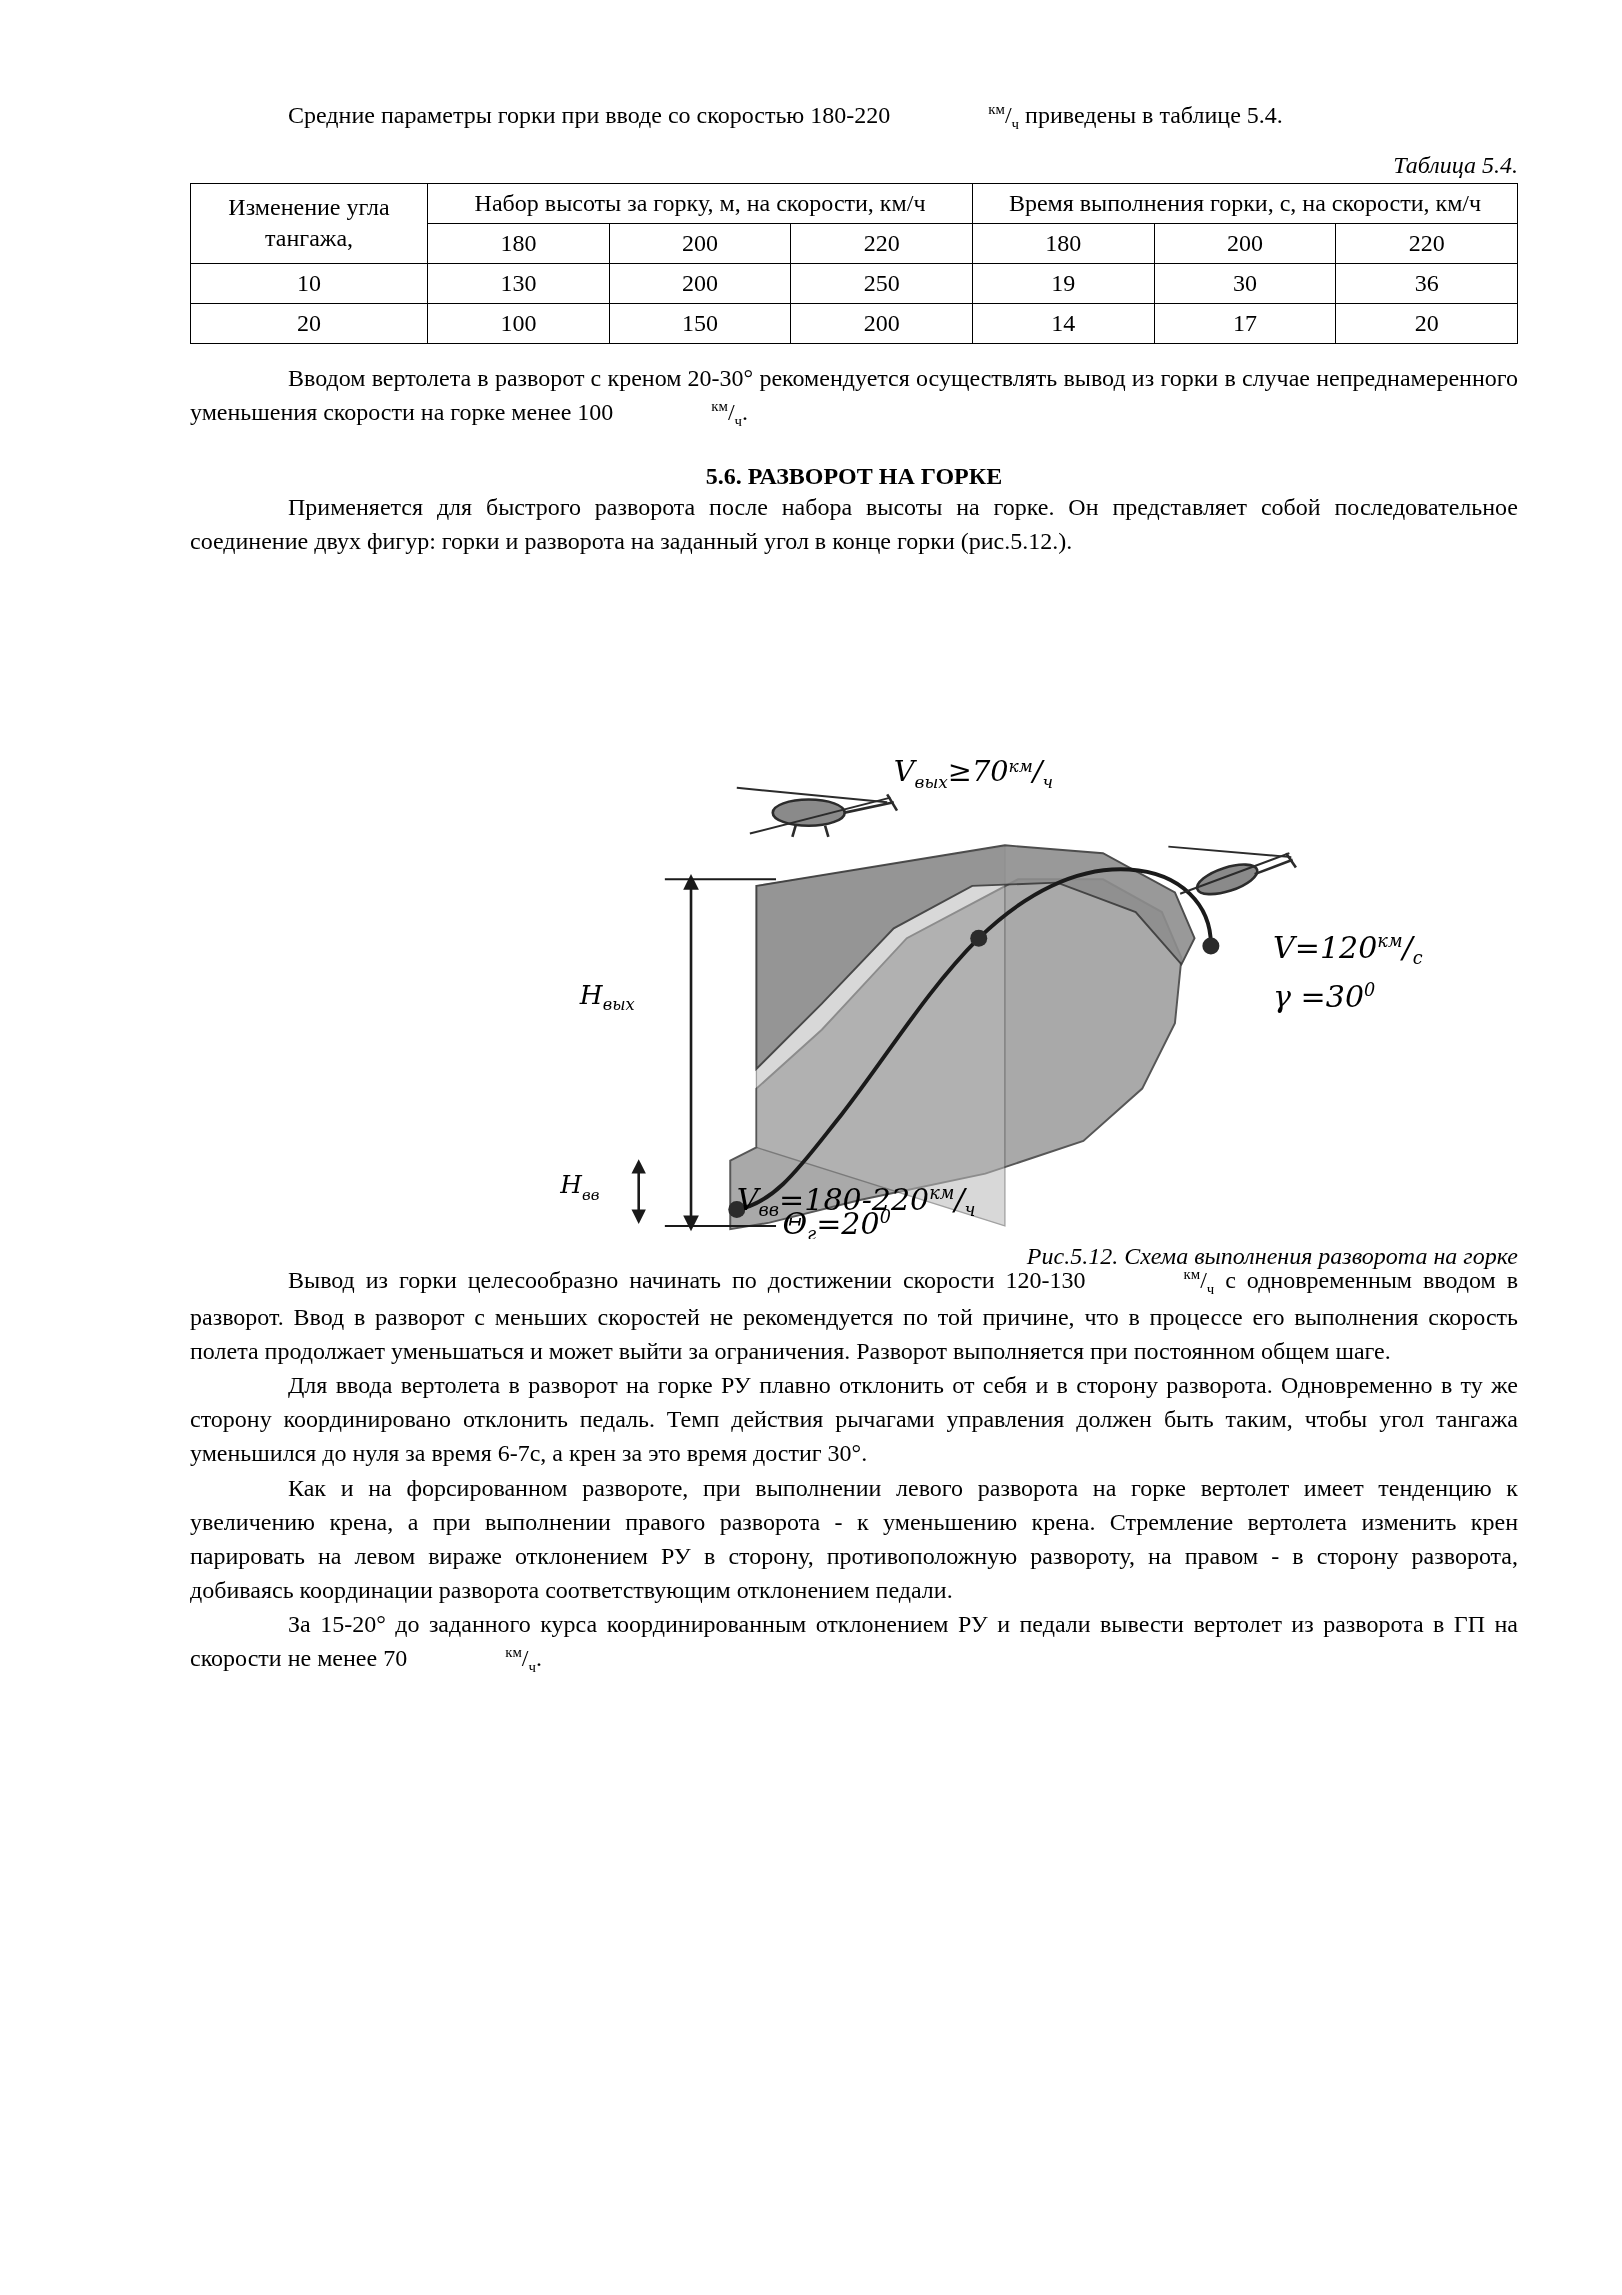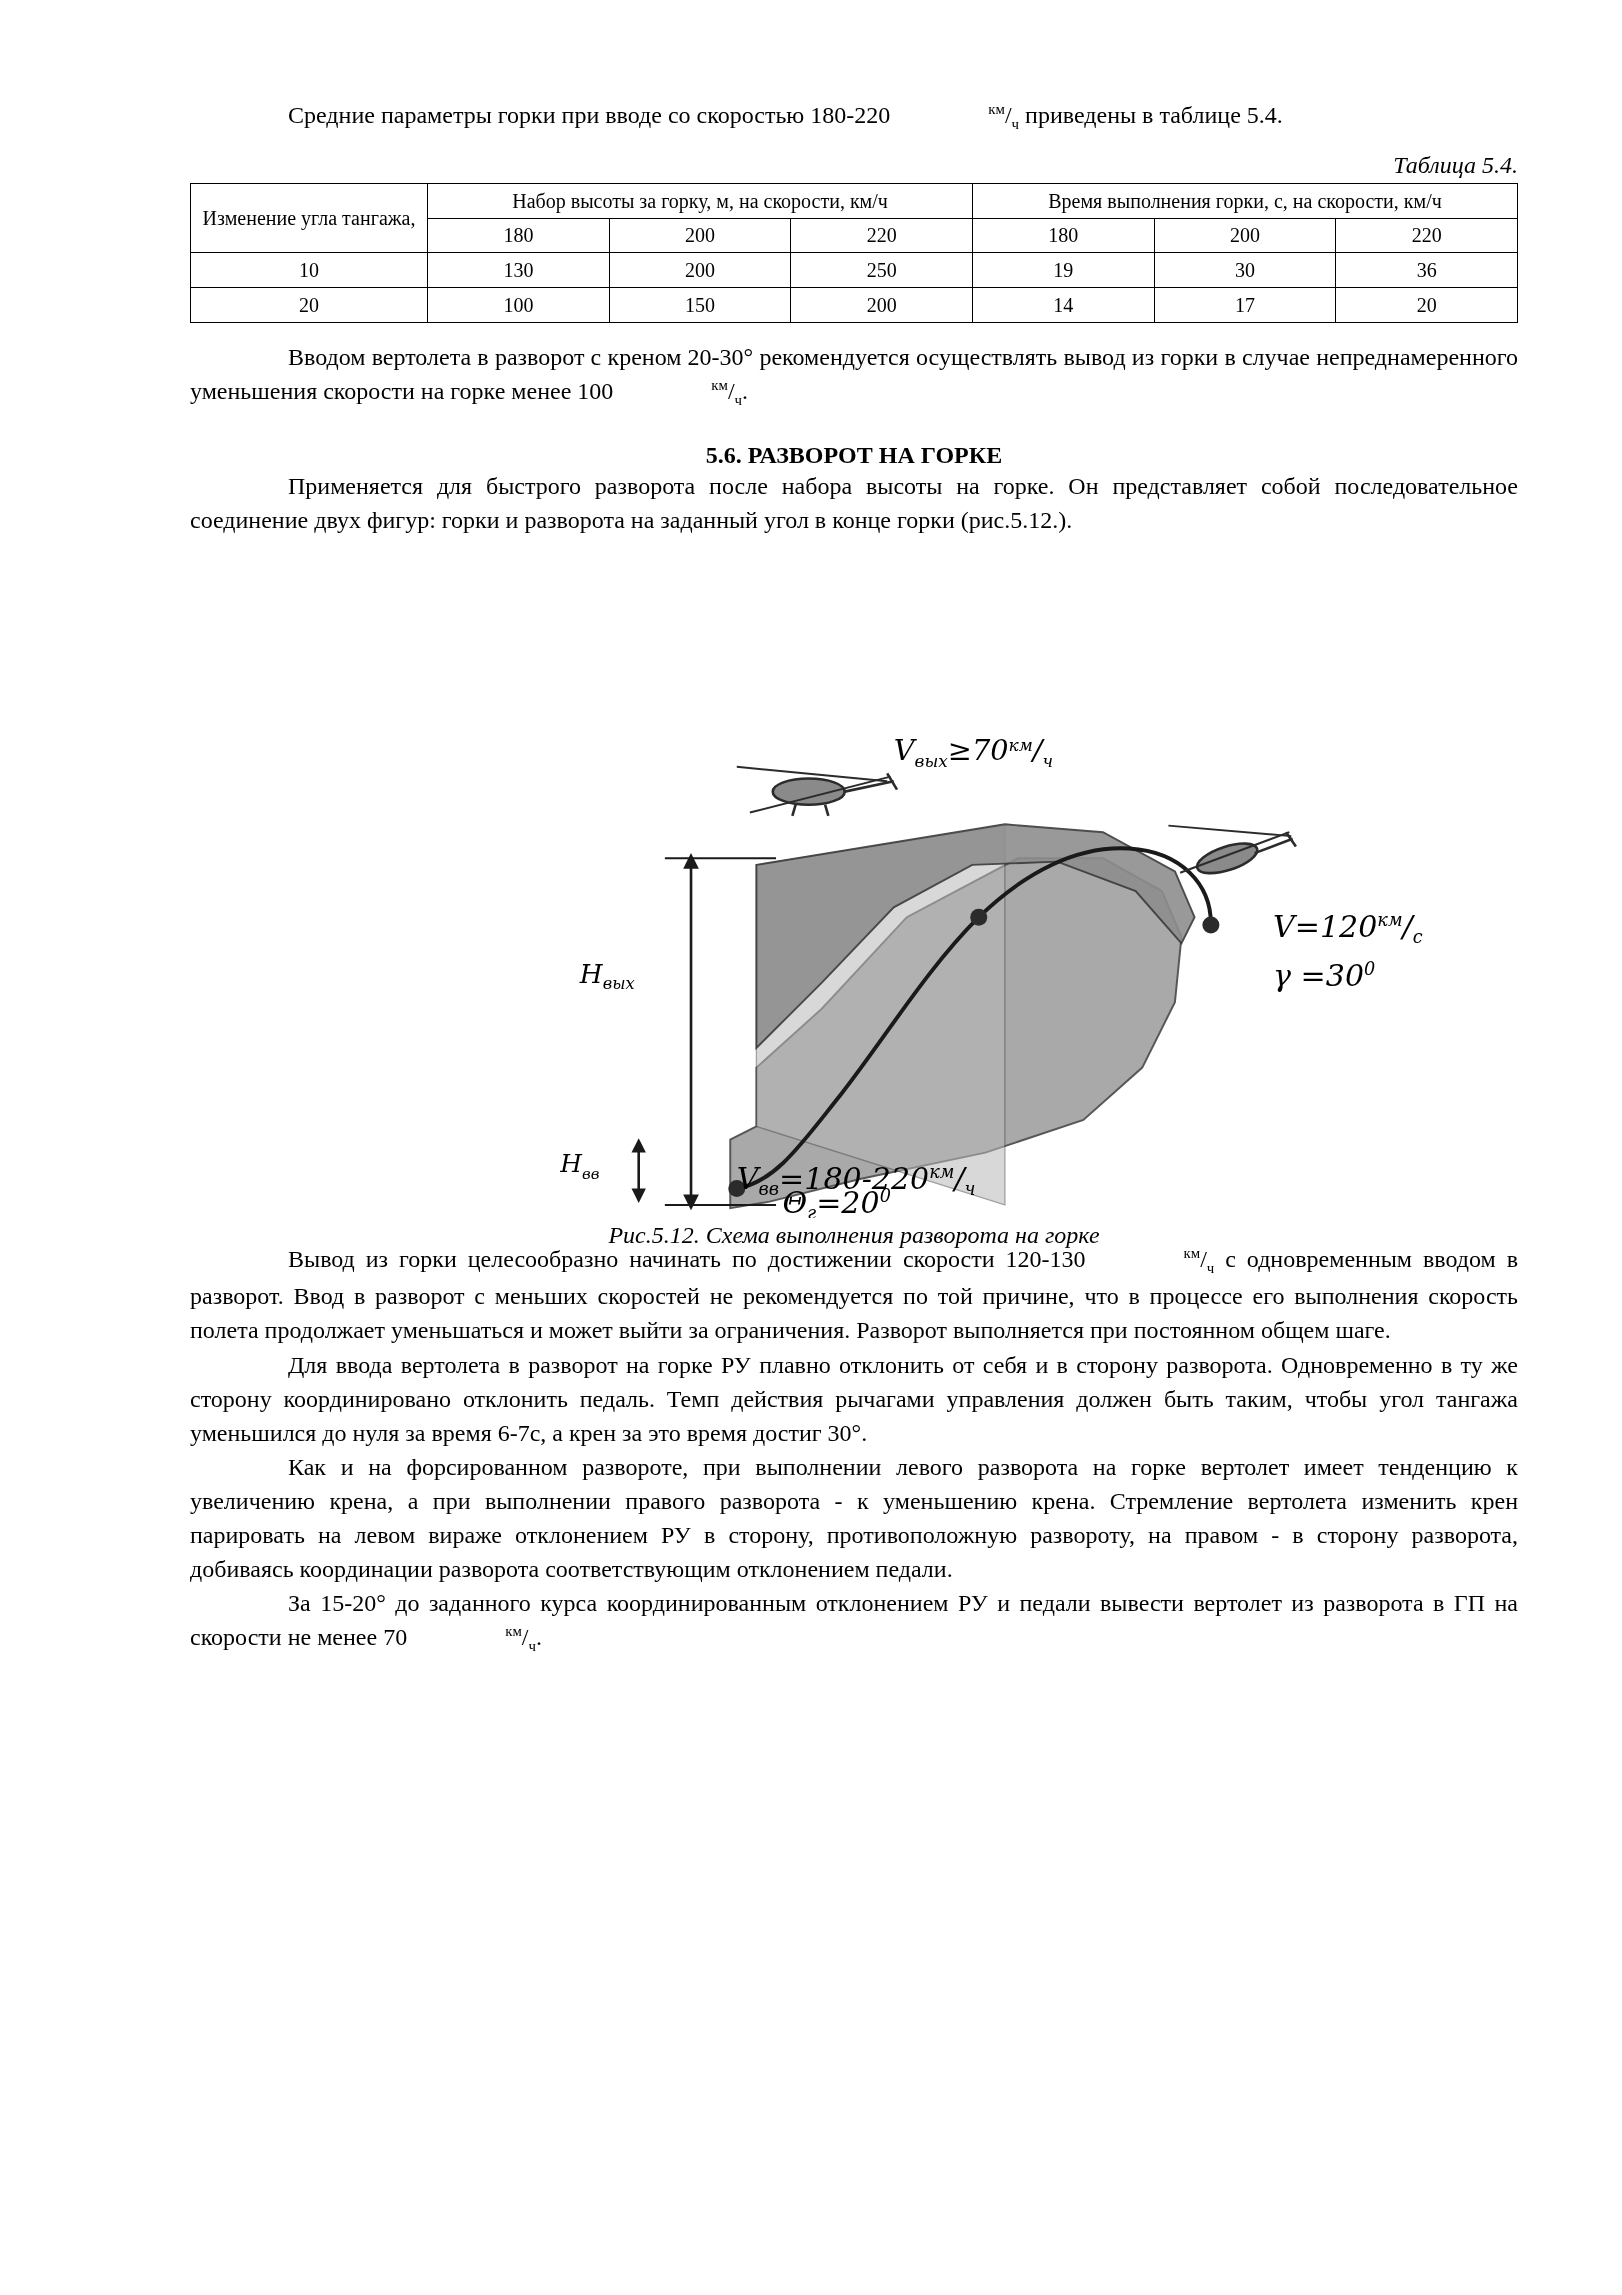--- a/index.html
+++ b/index.html
@@ -32,21 +32,21 @@
 
   .table-caption {
     font-size: 24px;
     text-align: right;
     margin: 17px 0 3.9px 0;
     font-style: italic;
   }
   table.main {
     border-collapse: collapse;
     width: 100%;
-    font-size: 20px;
+    font-size: 24px;
     table-layout: fixed;
   }
   table.main td, table.main th {
     border: 1.3px solid #000;
     text-align: center;
     vertical-align: middle;
     font-weight: normal;
     padding: 3.9px 2.6px;
     line-height: 1.3;
   }
@@ -60,21 +60,21 @@
     margin: 31px 0 0 0;
   }
 
   .figure {
     margin: 14.4px 0 0 0;
     position: relative;
     height: 674px;
     font-style: italic;
   }
   .figure-caption {
-    text-align: center;
+    text-align: right;
     font-size: 24px;
     margin: 3.9px 0 0 0;
   }
   .spacer-sm { height: 17px; }
   svg { display: block; margin: 0 auto; }
   .lbl { font-family: "DejaVu Serif", serif; }
 </style>
 </head>
 <body>
 

